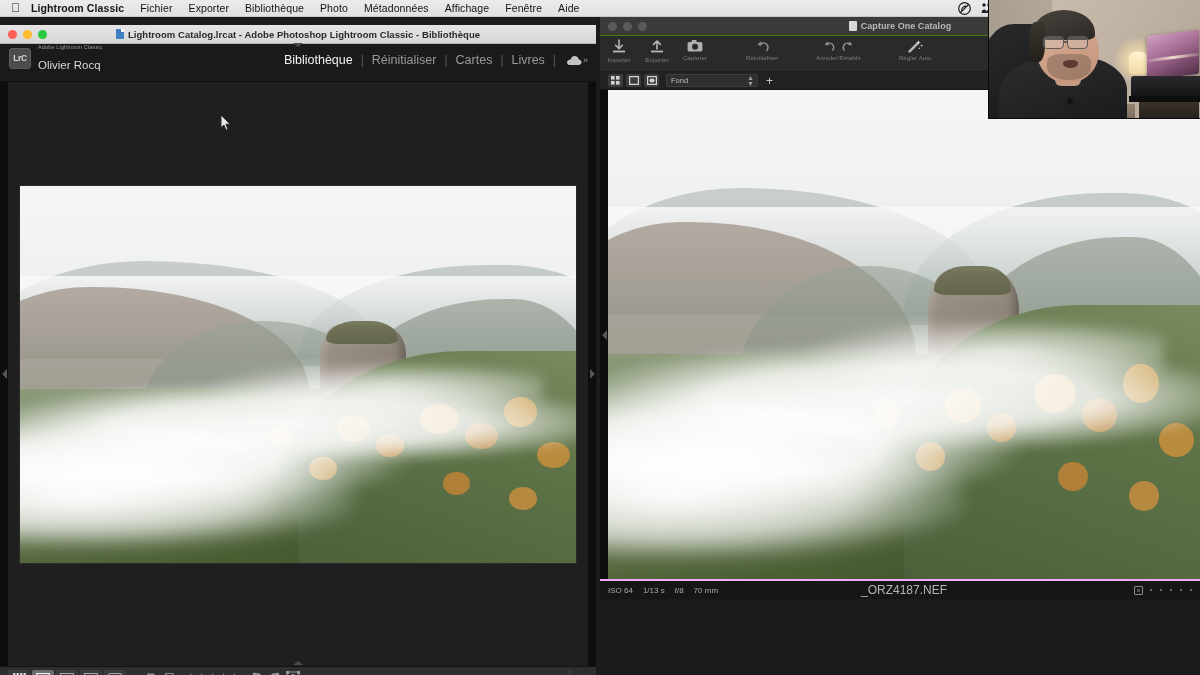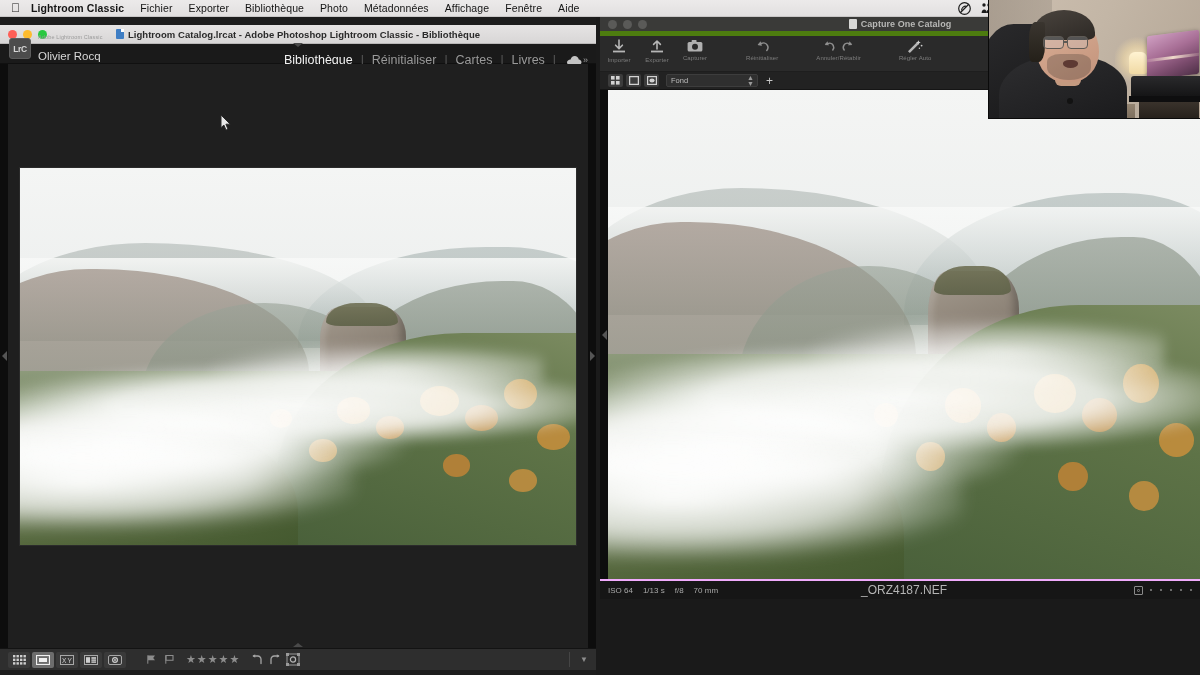--- a/index.html
+++ b/index.html
@@ -46,21 +46,21 @@
     position:absolute; left:0; right:0; text-align:center;
     font-size:9.5px; font-weight:bold; color:#2a2a2a; letter-spacing:.05px;
     display:flex; align-items:center; justify-content:center; gap:4px;
   }
   .doc-ico { width:8px; height:10px; background:#3f7ec4; border-radius:1px;
              position:relative; display:inline-block; }
   .doc-ico::after{content:""; position:absolute; right:0; top:0; border-width:0 0 3px 3px;
                   border-style:solid; border-color:transparent transparent #fff #fff;}
 
   .lr-header {
-    height:20px; background:#1a1a1a; display:flex; align-items:flex-end;
+    height:38px; background:#1a1a1a; display:flex; align-items:flex-start;
     position:relative; border-bottom:1px solid #101010;
   }
   .lr-idplate { display:flex; align-items:center; gap:7px; padding-left:9px; }
   .lrc-badge {
     width:22px; height:21px; border-radius:3px; background:#4c4c4c;
     color:#d6d6d6; font-size:8.5px; font-weight:bold; letter-spacing:-.3px;
     display:flex; align-items:center; justify-content:center;
     border:1px solid #5d5d5d;
   }
   .idp-txt { line-height:1.15; }
@@ -119,21 +119,21 @@
   .tb-chevron { position:absolute; right:8px; color:#8d8d8d; font-size:8px; }
   .tb-divider { position:absolute; right:26px; top:3px; bottom:3px; width:1px; background:#454545; }
 
   
   .c1-window {
     position:absolute; left:600px; top:17px; width:600px; height:658px;
     background:#1a1a1a; z-index:5; overflow:hidden;
   }
   .c1-titlebar {
     height:19px; background:#3a3a38; display:flex; align-items:center; position:relative;
-    border-bottom:5px solid #4d7c0f;
+    border-bottom:1px solid #4d7c0f;
   }
   .tl-off { width:9px; height:9px; border-radius:50%; background:#5a5a58; }
   .c1-title {
     position:absolute; left:0; right:0; text-align:center;
     font-size:9px; font-weight:bold; color:#b8b8b6; letter-spacing:.05px;
     display:flex; align-items:center; justify-content:center; gap:4px;
   }
   .c1-doc-ico { width:8px; height:10px; background:#d8d8d6; border-radius:1px; }
 
   .c1-toolbar {

